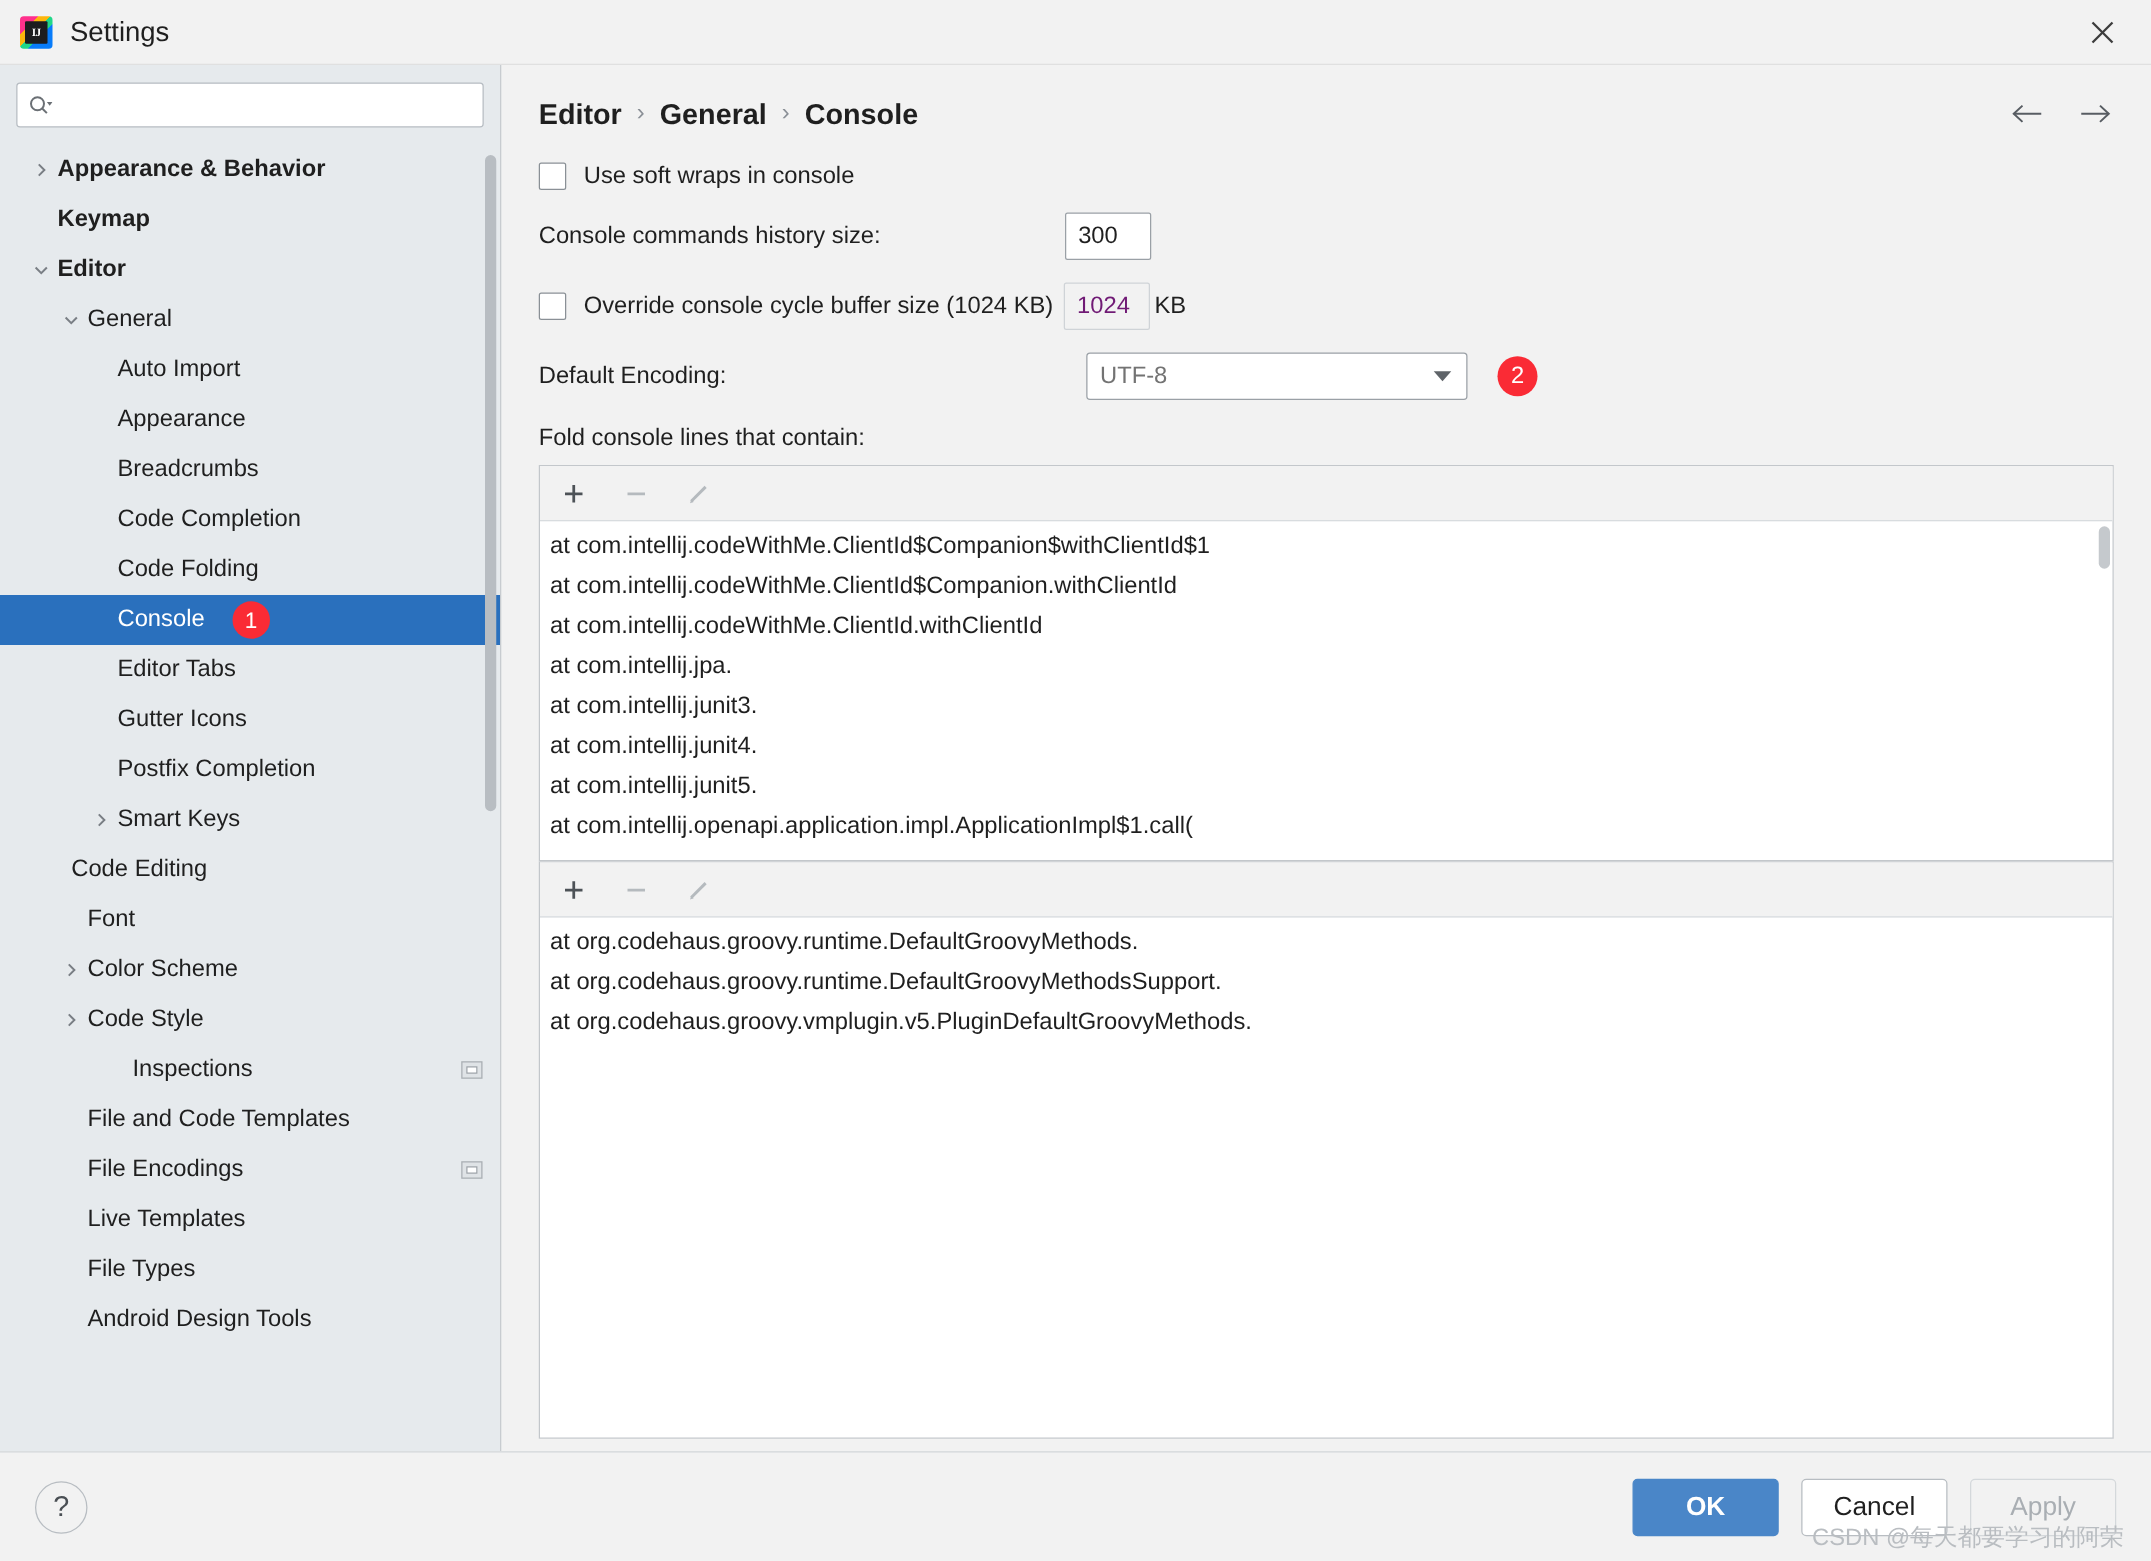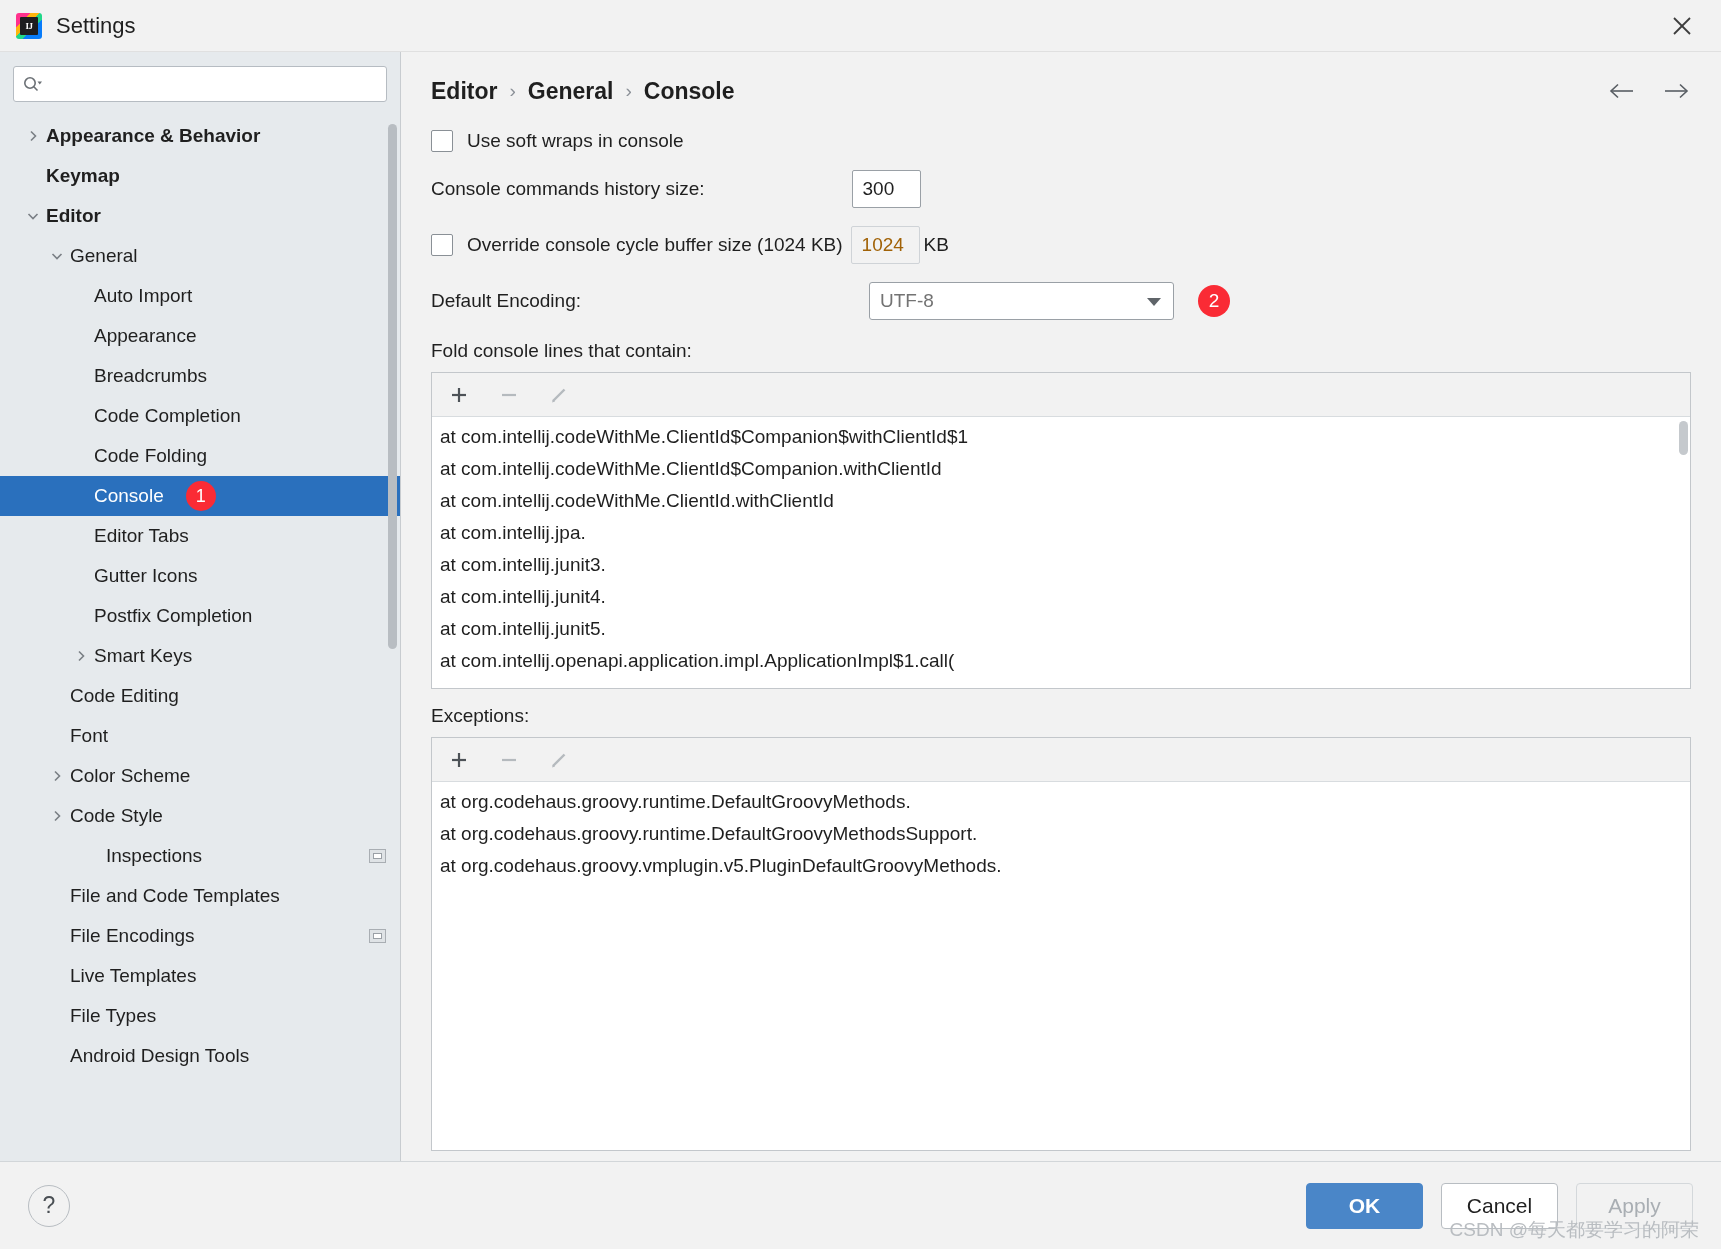--- a/index.html
+++ b/index.html
@@ -206,21 +206,21 @@
     background: #ffffff;
     border-radius: 2px;
     font-size: 19px;
     color: #1f1f1f;
     padding: 0 10px;
     outline: none;
     font-family: "Liberation Sans", sans-serif;
   }
   .text-field.disabled {
     background: #f2f2f2;
-    color: #a16207;
+    color: #701a75;
     border-color: #cfd3d7;
   }
   .unit { font-size: 19px; color: #1f1f1f; margin-left: 4px; }
 
   .combo {
     width: 305px; height: 38px;
     border: 1px solid #9aa0a6;
     background: #ffffff;
     border-radius: 3px;
     display: flex; align-items: center;
@@ -436,21 +436,21 @@
             <span class="tree-label">Postfix Completion</span>
           </div>
           <div class="tree-item" style="padding-left: 68px;">
             <span class="twisty">
               <svg width="14" height="14" viewBox="0 0 14 14" aria-hidden="true">
                 <polyline points="5,2.5 9.5,7 5,11.5" fill="none" stroke="currentColor" stroke-width="1.6"></polyline>
               </svg>
             </span>
             <span class="tree-label">Smart Keys</span>
           </div>
-          <div class="tree-item" style="padding-left: 44px;">
+          <div class="tree-item" style="padding-left: 31px;">
             <span class="twisty empty"></span>
             <span class="tree-label">Code Editing</span>
           </div>
           <div class="tree-item" style="padding-left: 44px;">
             <span class="twisty empty"></span>
             <span class="tree-label">Font</span>
           </div>
           <div class="tree-item" style="padding-left: 44px;">
             <span class="twisty">
               <svg width="14" height="14" viewBox="0 0 14 14" aria-hidden="true">
@@ -589,21 +589,20 @@
               <div class="list-item">at com.intellij.codeWithMe.ClientId$Companion.withClientId</div>
               <div class="list-item">at com.intellij.codeWithMe.ClientId.withClientId</div>
               <div class="list-item">at com.intellij.jpa.</div>
               <div class="list-item">at com.intellij.junit3.</div>
               <div class="list-item">at com.intellij.junit4.</div>
               <div class="list-item">at com.intellij.junit5.</div>
               <div class="list-item">at com.intellij.openapi.application.impl.ApplicationImpl$1.call(</div>
             </div>
         </div>
 
-        <div class="section-label" style="margin-top:16px;">Exceptions:</div>
 
         <div class="listbox exceptions">
           <div class="list-toolbar">
             <span class="tool-btn">
               <svg width="20" height="20" viewBox="0 0 20 20" aria-hidden="true">
                 <line x1="10" y1="3" x2="10" y2="17" stroke="currentColor" stroke-width="2.2"></line>
                 <line x1="3" y1="10" x2="17" y2="10" stroke="currentColor" stroke-width="2.2"></line>
               </svg>
             </span>
             <span class="tool-btn disabled">

